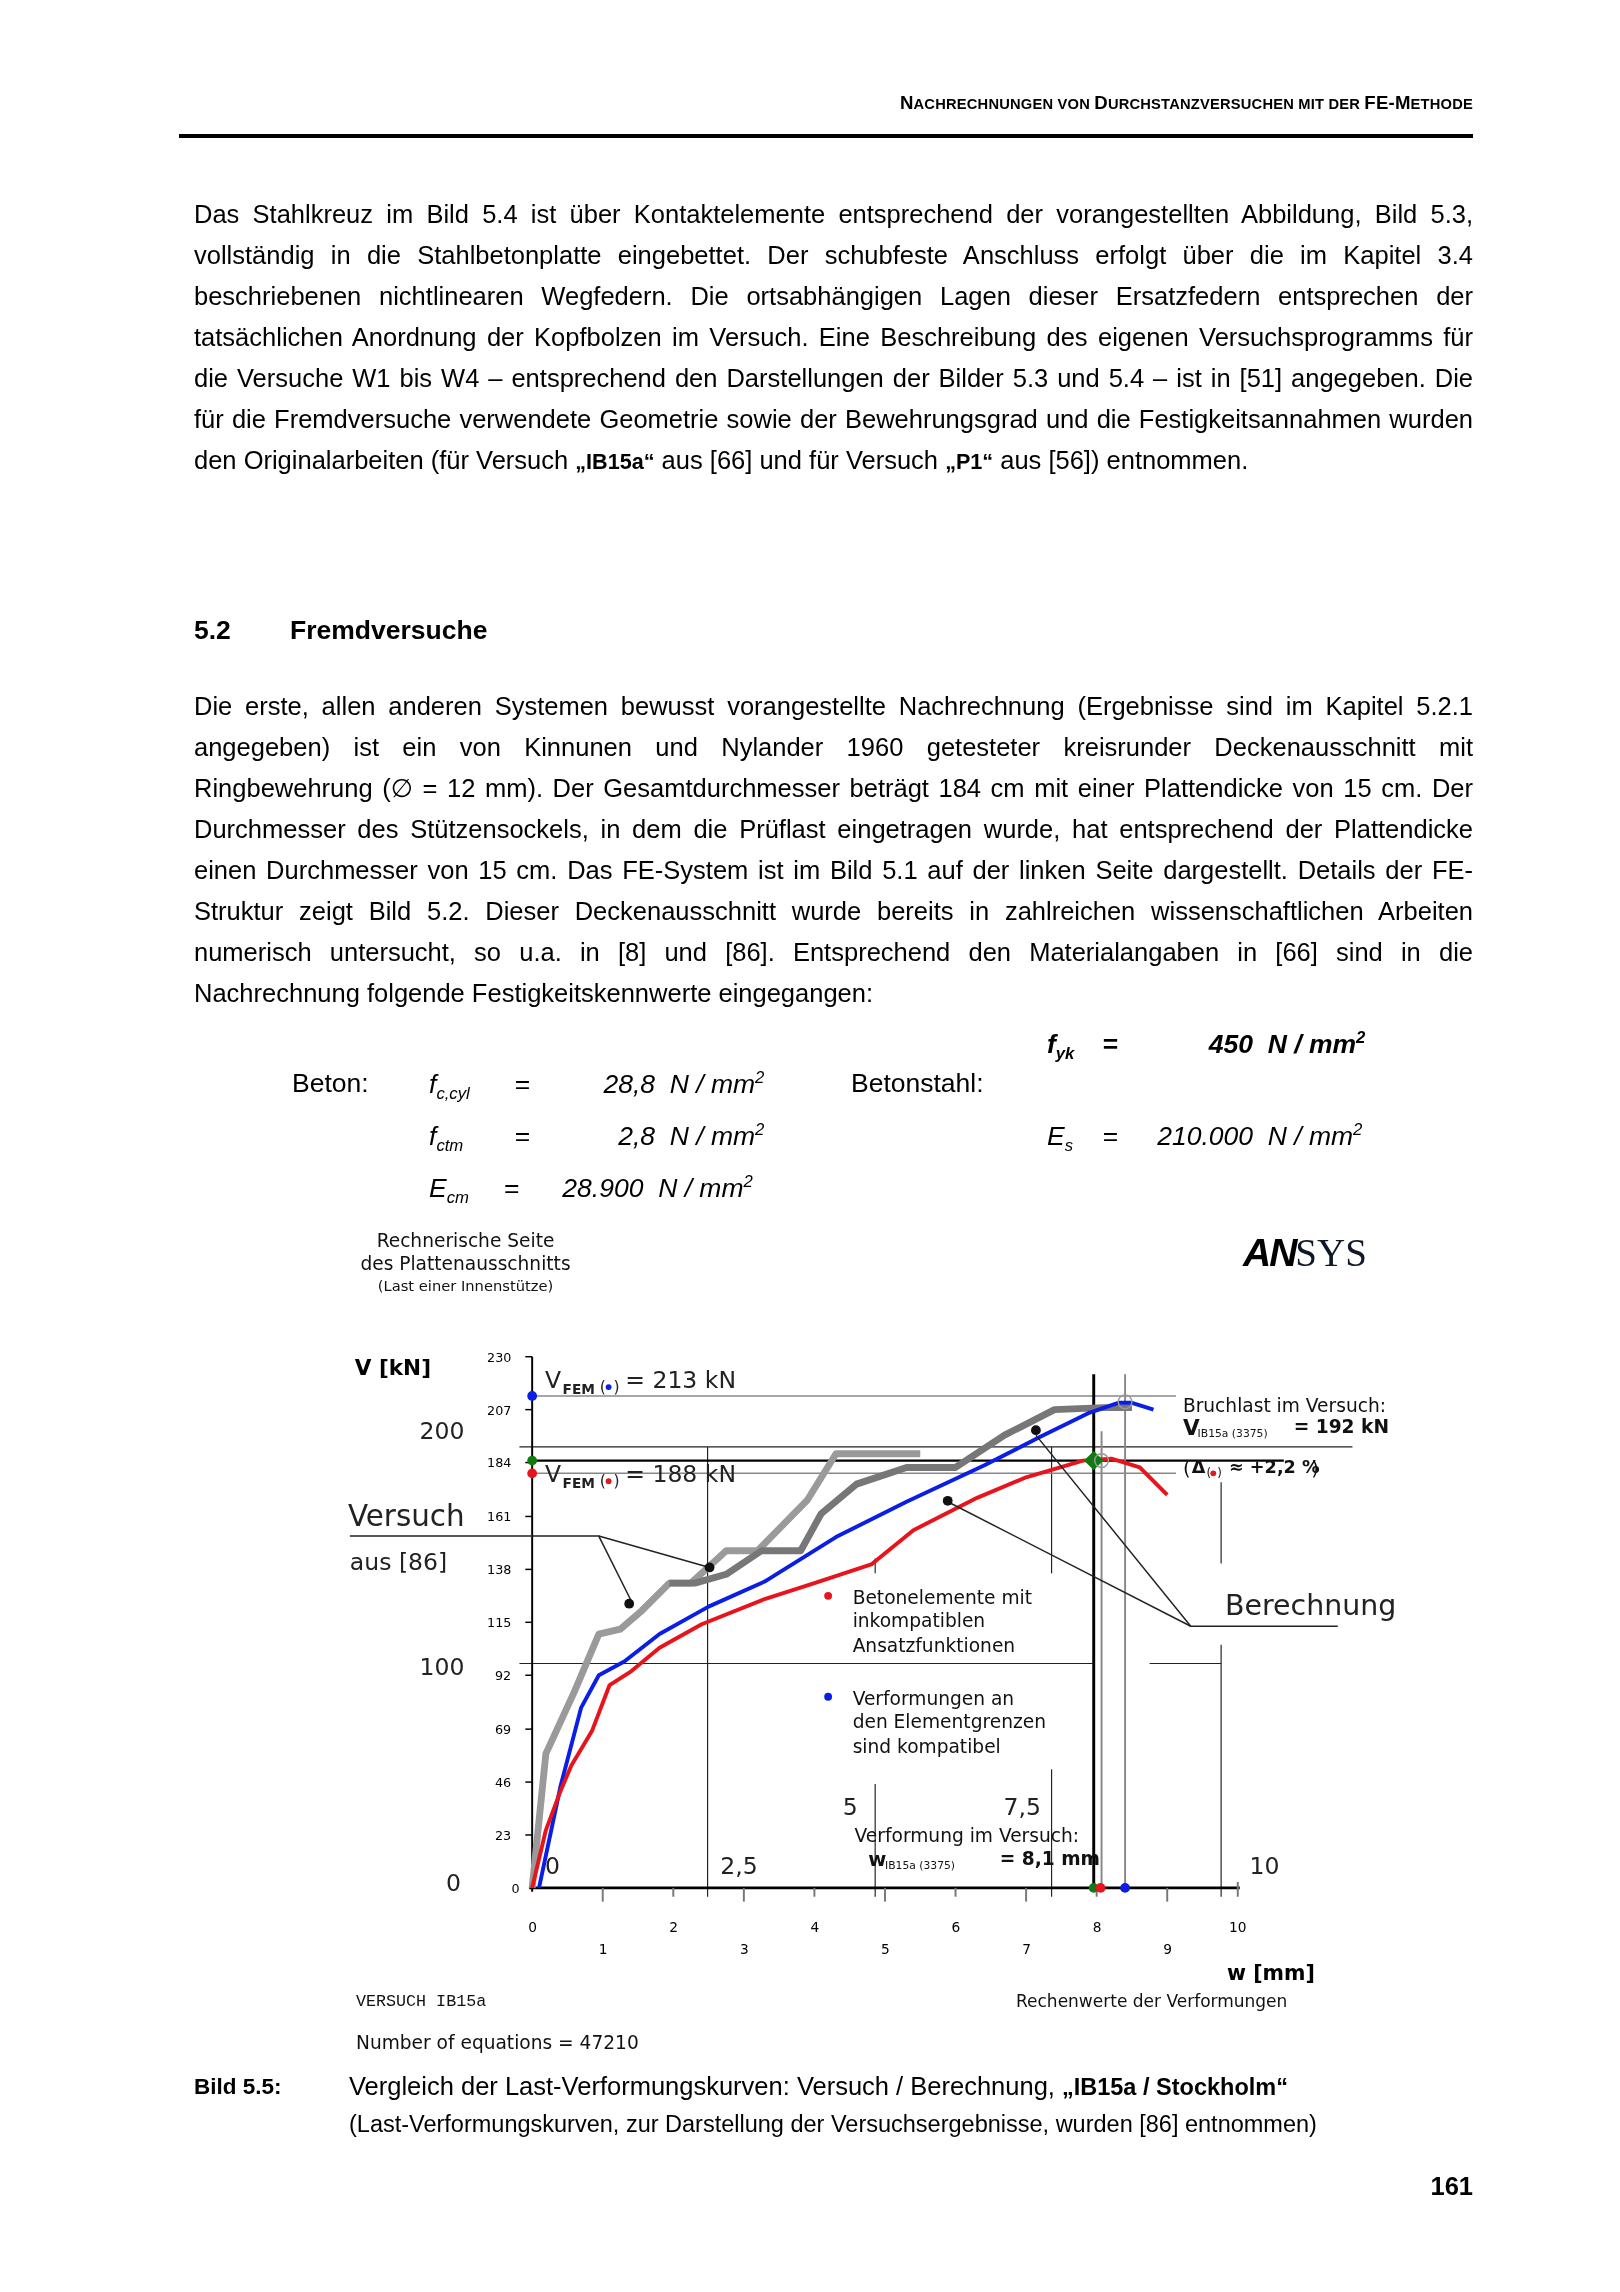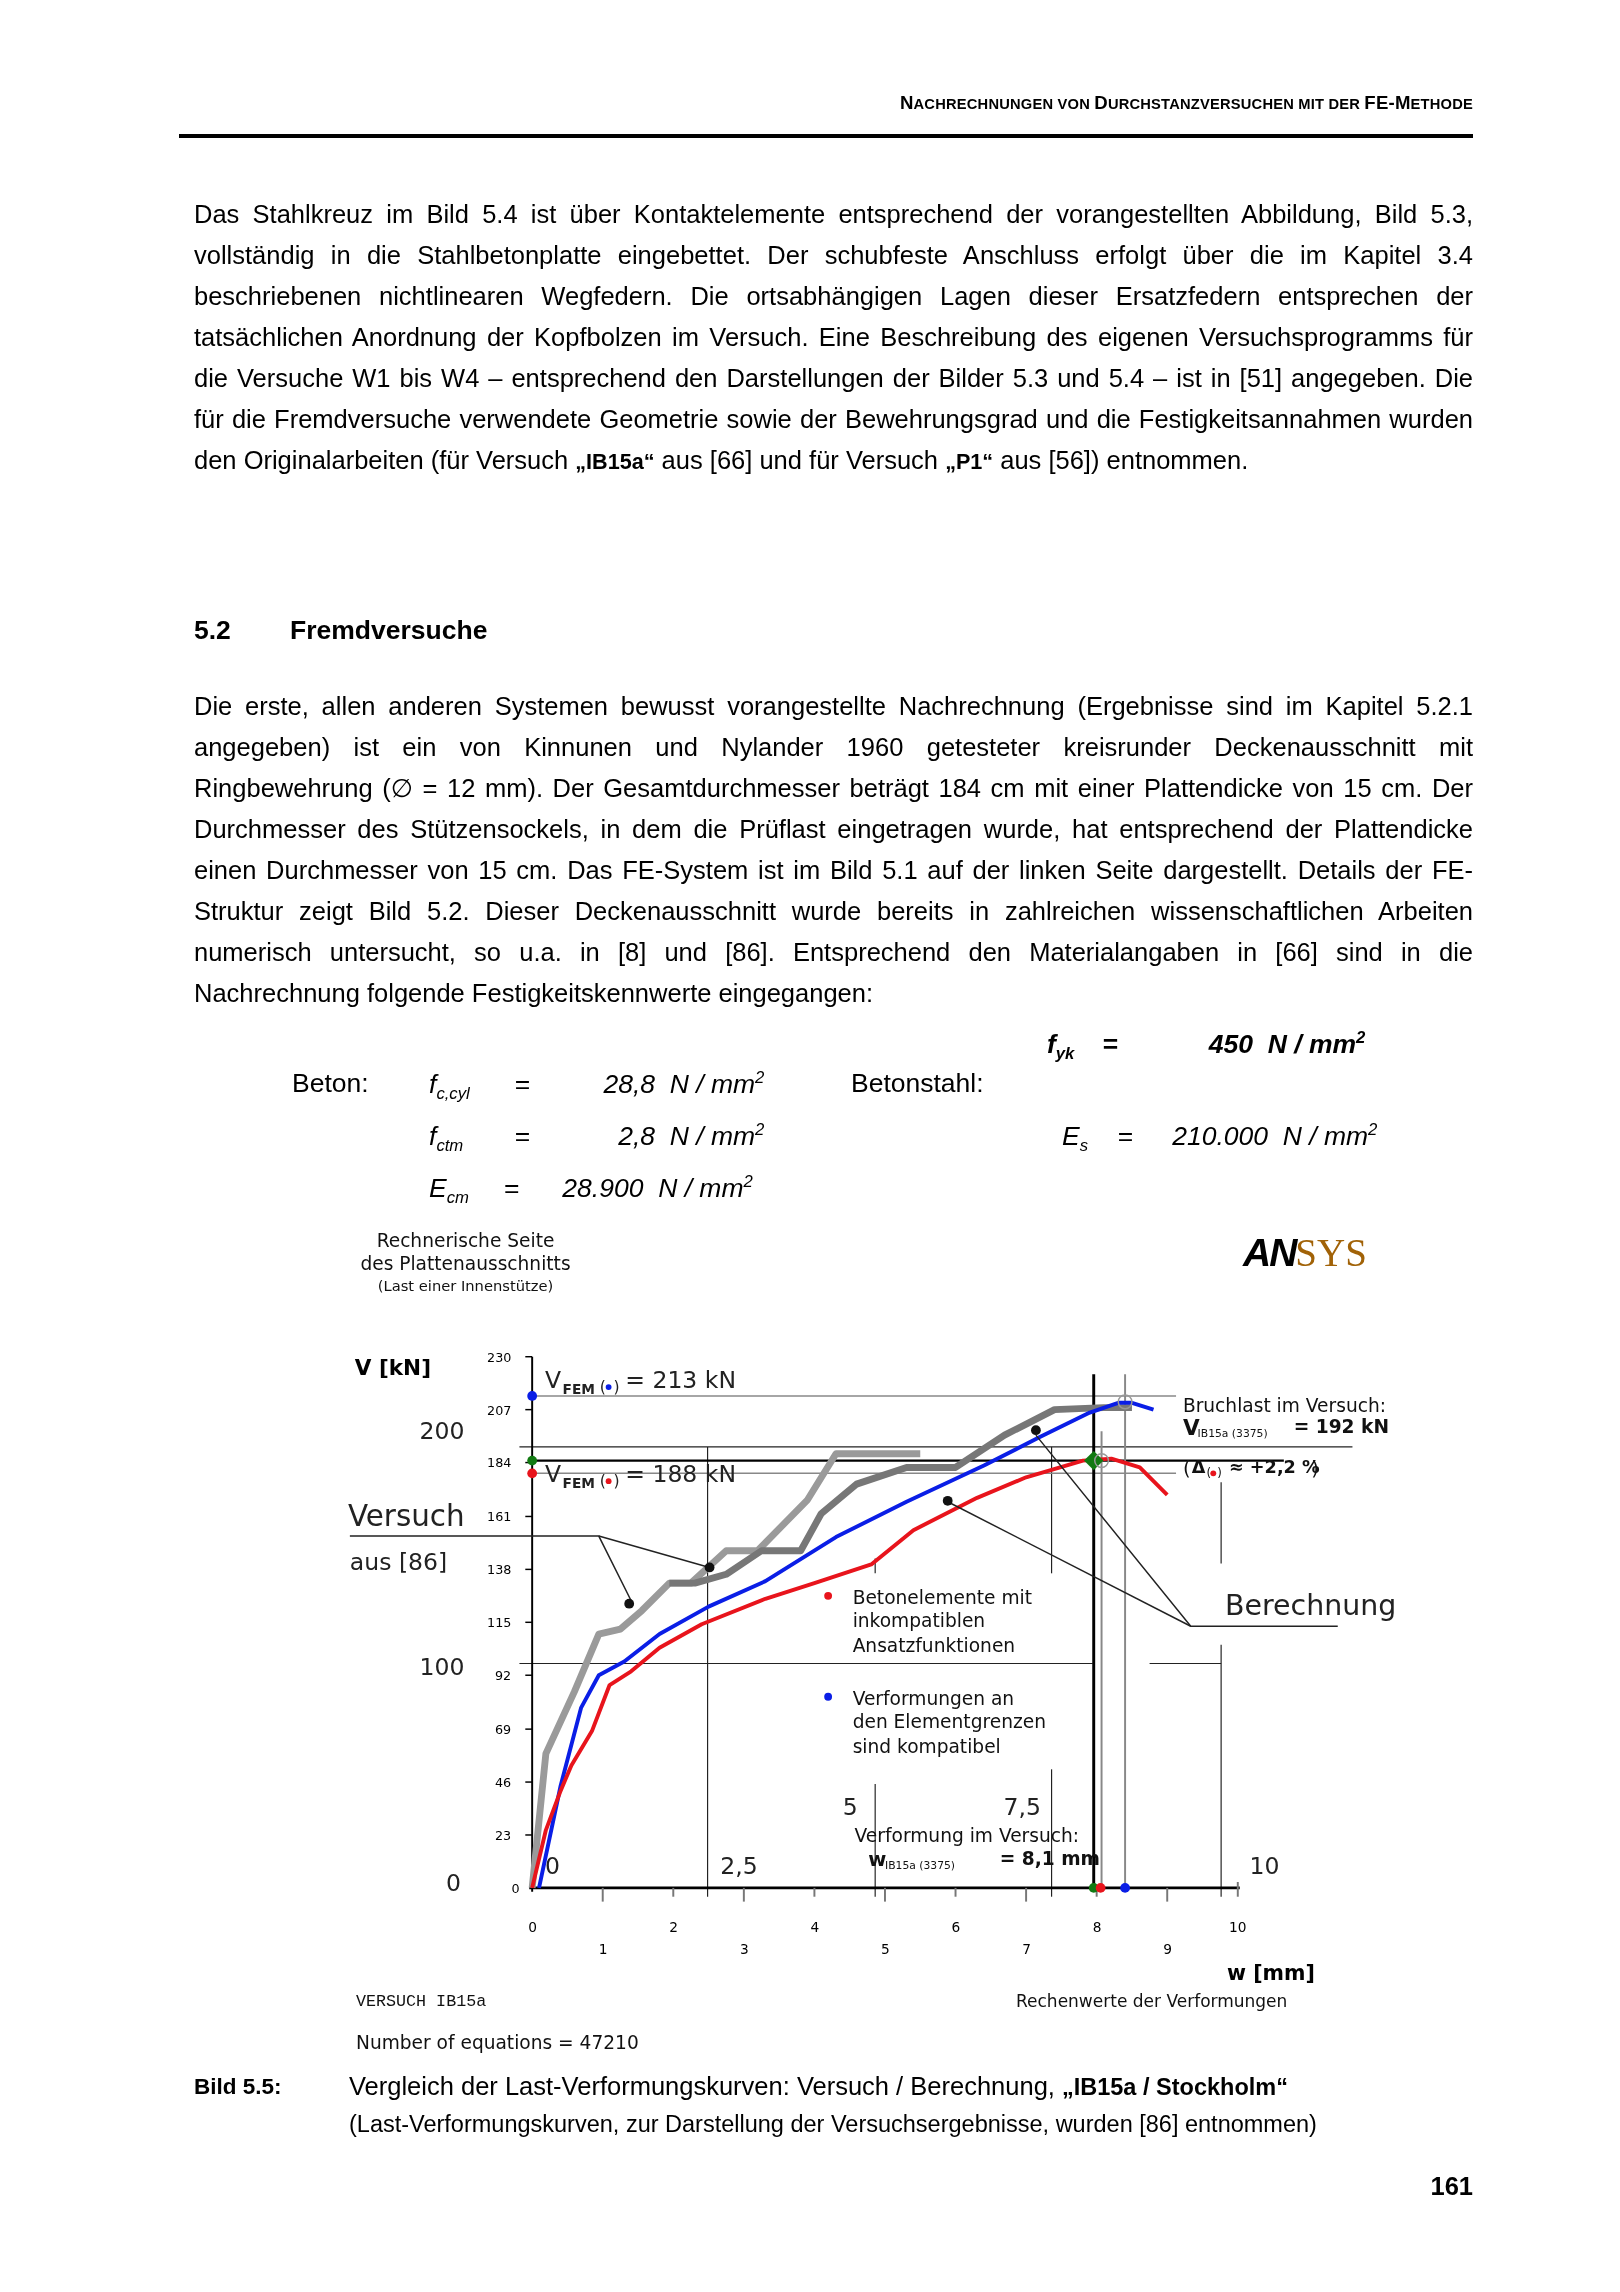--- a/index.html
+++ b/index.html
@@ -52,31 +52,31 @@
 <div class="formula" style="left:429px; top:1120px;">
   <span style="display:inline-block;width:69px"><i>f</i><sub>ctm</sub></span><span class="eq">=</span><span class="val" style="width:108px">2,8</span>&nbsp;&nbsp;<i>N / mm</i><sup>2</sup>
 </div>
 <div class="formula" style="left:429px; top:1172px;">
   <span style="display:inline-block;width:69px"><i>E</i><sub>cm</sub></span><span class="eq" style="width:27.4px">=</span><span class="val" style="width:118px">28.900</span>&nbsp;&nbsp;<i>N / mm</i><sup>2</sup>
 </div>
 <div class="formula" style="left:851px; top:1068px;">Betonstahl:</div>
 <div class="formula" style="left:1047px; top:1028px;font-weight:bold;">
   <span style="display:inline-block;width:39px"><i>f</i><sub>yk</sub></span><span class="eq">=</span><span class="val" style="width:118px">450</span>&nbsp;&nbsp;<i>N / mm</i><sup>2</sup>
 </div>
-<div class="formula" style="left:1047px; top:1120px;margin-left:15px;">
+<div class="formula" style="left:1047px; top:1120px;">
   <span style="display:inline-block;width:39px"><i>E</i><sub>s</sub></span><span class="eq">=</span><span class="val" style="width:118px">210.000</span>&nbsp;&nbsp;<i>N / mm</i><sup>2</sup>
 </div>
 
 <div class="fig-text" style="left:348px; top:1230px; width:235px; text-align:center; font-size:18.6px; line-height:22.5px;">
   <div>Rechnerische Seite</div>
   <div>des Plattenausschnitts</div>
   <div style="font-size:14.7px">(Last einer Innenstütze)</div>
 </div>
 <div style="position:absolute; left:1243px; top:1233px; font-size:39px; line-height:39px;">
-  <span style="font-family:'Liberation Sans',sans-serif; font-weight:bold; font-style:italic; letter-spacing:-2px;">AN</span><span style="font-family:'Liberation Serif',serif; color:#a16207;">SYS</span>
+  <span style="font-family:'Liberation Sans',sans-serif; font-weight:bold; font-style:italic; letter-spacing:-2px;">AN</span><span style="font-family:'Liberation Serif',serif; color:#0f172a;">SYS</span>
 </div>
 
 <svg style="position:absolute; left:0; top:0;" width="1620" height="2293" viewBox="0 0 1653 2339">
 
   <g font-size="24" fill="#222">
     <text x="428" y="1468">200</text>
     <text x="428" y="1709">100</text>
     <text x="455" y="1929">0</text>
   </g>
   <g font-size="24" fill="#222">

